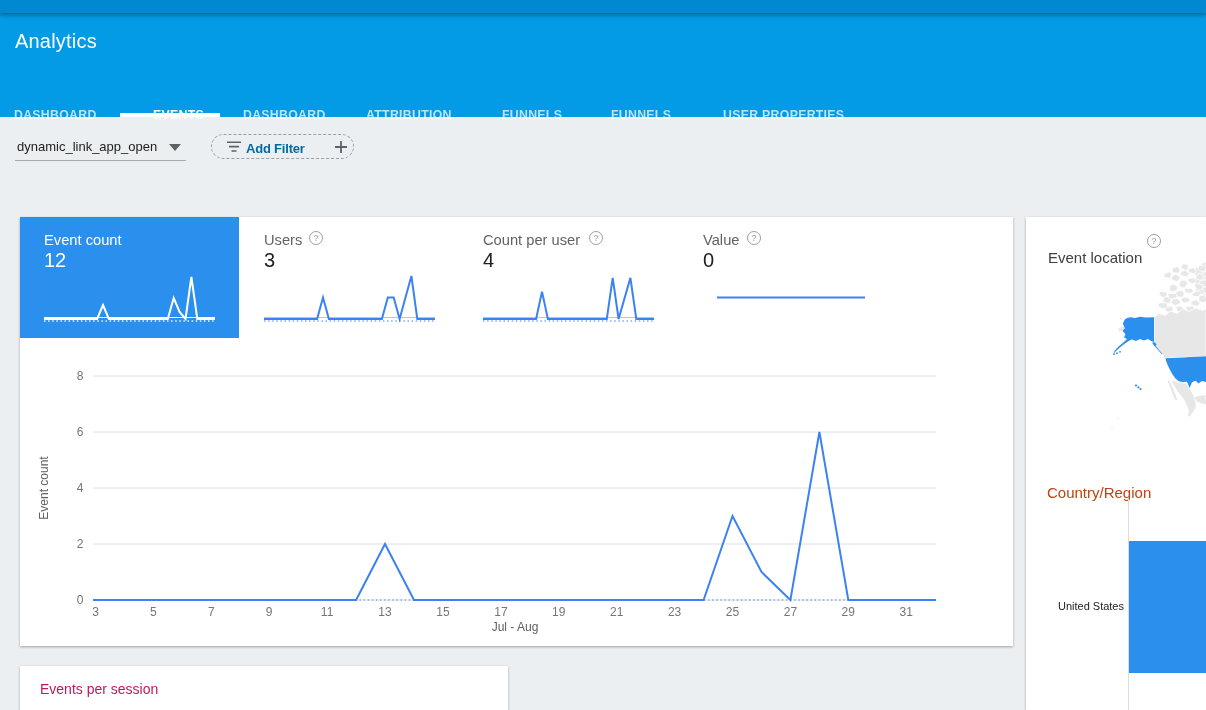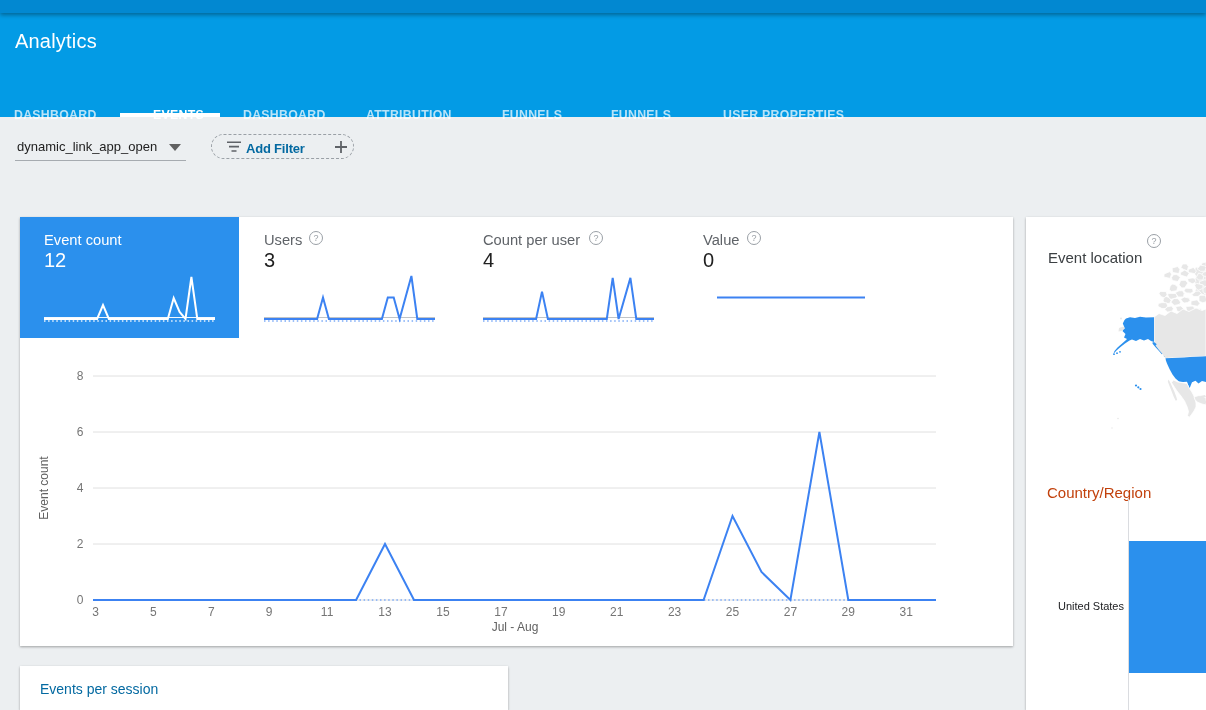--- a/index.html
+++ b/index.html
@@ -24,21 +24,21 @@
 #maincard{left:20px;top:217px;width:993px;height:429px;}
 #bluetile{left:20px;top:217px;width:219px;height:121px;background:#2B90ED;}
 .tiletitle{top:232px;font-size:14.7px;}
 .tilenum{top:249px;font-size:20px;}
 .white{color:#FFFFFF;}
 .gray{color:#5F6368;}
 .dark{color:#212121;}
 .helpc{top:231px;width:12px;height:12px;border:1px solid #9AA0A6;border-radius:50%;color:#9AA0A6;font-size:9px;text-align:center;line-height:12px;}
 
 #sessioncard{left:20px;top:666px;width:488px;height:44px;}
-#sessiontitle{left:40px;top:681px;font-size:14px;color:#0369a1;}
+#sessiontitle{left:40px;top:681px;font-size:14px;color:#be185d;}
 
 #loccard{left:1026px;top:217px;width:180px;height:493px;}
 #loctitle{left:1048px;top:233px;font-size:15px;color:#3C4043;margin-top:16px;}
 #lochelp{left:1147px;top:234px;width:12px;height:12px;border:1px solid #9AA0A6;border-radius:50%;color:#9AA0A6;font-size:9px;text-align:center;line-height:12px;}
 #country{left:1047px;top:484px;font-size:15px;color:#c2410c;}
 #baraxis{left:1128px;top:499px;width:1px;height:211px;background:#DADCE0;}
 #bluebar{left:1129px;top:541px;width:77px;height:132px;background:#2B90ED;}
 #uslabel{left:1024px;top:600px;width:100px;font-size:11px;color:#202124;text-align:right;}
 </style>
 </head>

